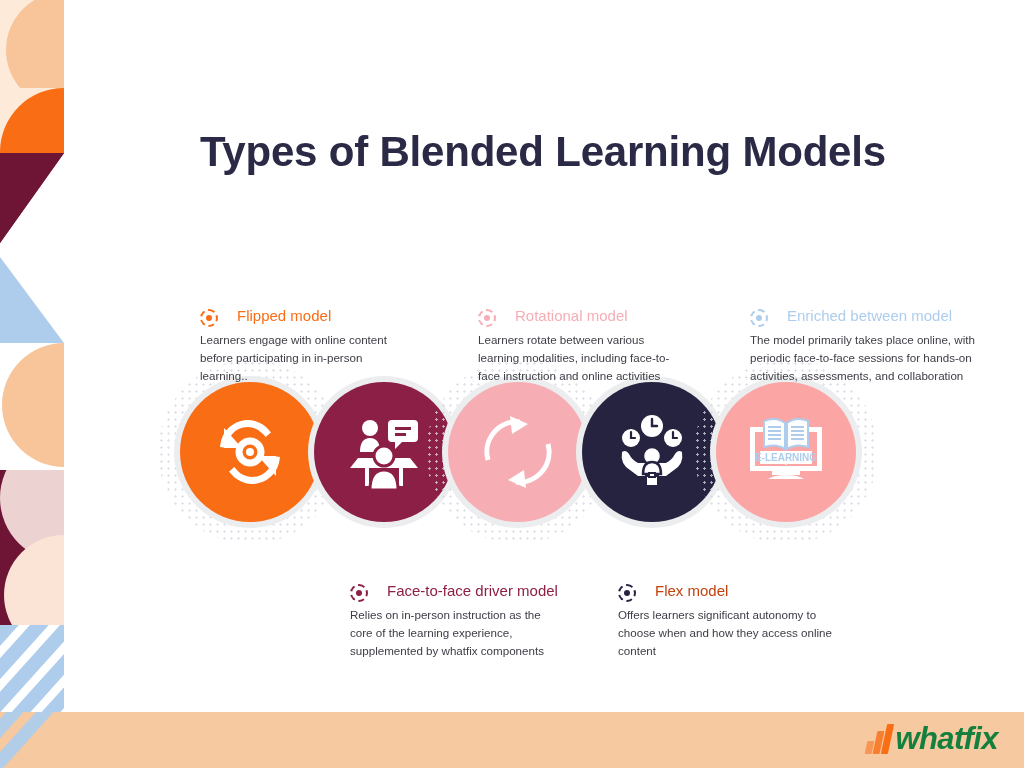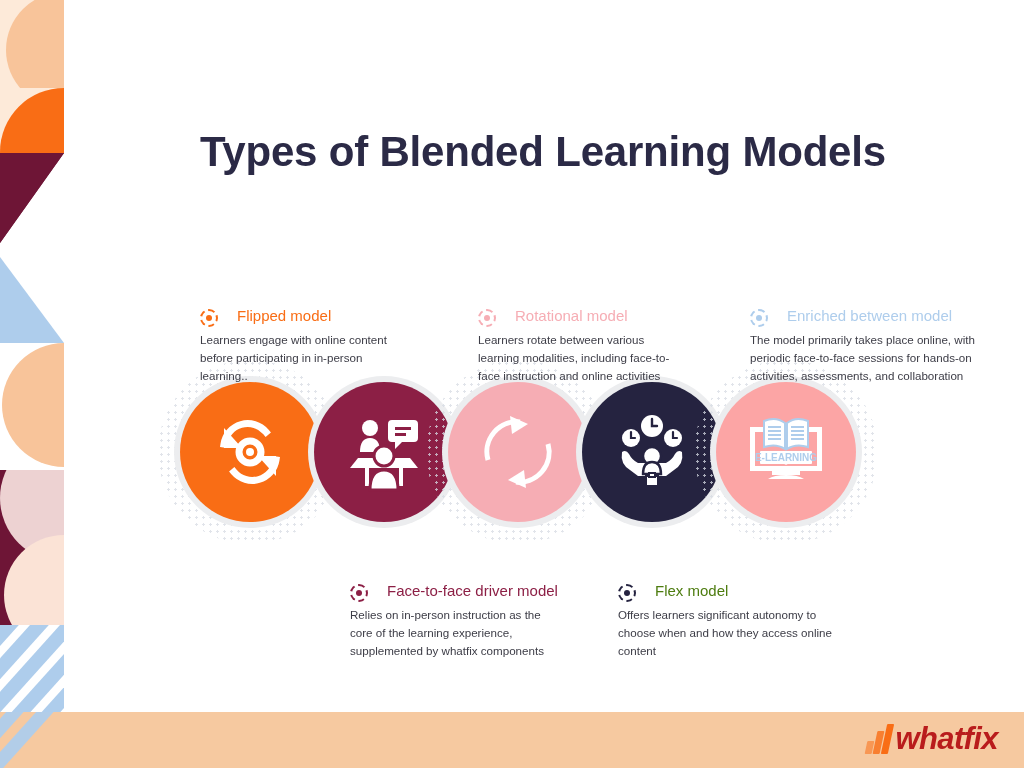--- a/index.html
+++ b/index.html
@@ -25,21 +25,21 @@
   .footer-stripes{position:absolute;left:0;bottom:0;width:64px;height:56px;overflow:hidden;z-index:4;}
   .footer-stripes i{position:absolute;display:block;width:13px;height:170px;background:#AECDEC;
                     transform:rotate(42deg);transform-origin:center;opacity:.95;}
 
   .logo{position:absolute;right:26px;bottom:14px;display:flex;align-items:center;gap:2px;z-index:6;}
   .logo-mark{display:flex;align-items:flex-end;gap:2px;margin-right:2px;}
   .logo-mark i{display:block;background:#F96D15;width:7px;border-radius:1px;transform:skewX(-12deg);}
   .logo-mark i.b1{height:13px;opacity:.55;}
   .logo-mark i.b2{height:23px;opacity:.8;}
   .logo-mark i.b3{height:30px;}
-  .logo-word{font-size:31px;font-weight:700;font-style:italic;color:#b91c1c;letter-spacing:-.6px;
+  .logo-word{font-size:31px;font-weight:700;font-style:italic;color:#15803d;letter-spacing:-.6px;
              line-height:30px;}
 
   
   .title{position:absolute;left:200px;top:128px;width:760px;
          font-size:42px;font-weight:700;color:#2B2A46;letter-spacing:-.2px;}
 
   
   .circles{position:absolute;left:0;top:360px;width:1024px;height:200px;z-index:1;}
   .node{position:absolute;top:0;width:184px;height:184px;}
   .halo{position:absolute;left:0;top:0;width:184px;height:184px;border-radius:50%;
@@ -234,21 +234,21 @@
   </div>
   <div class="c-body">Relies on in-person instruction as the core of the learning experience, supplemented by whatfix components</div>
 </div>
 
 <div class="callout" style="left:618px;top:558px;width:220px;">
   <div class="head">
     <span class="bullet" style="color:#252340;">
       <span class="dash"></span>
         <span class="dot"></span>
     </span>
-    <span class="c-title" style="color:#4d7c0f;">Flex model</span>
+    <span class="c-title" style="color:#c2410c;">Flex model</span>
   </div>
   <div class="c-body">Offers learners significant autonomy to choose when and how they access online content</div>
 </div>
 
 <div class="footer-band"></div>
 <div class="footer-stripes">
   <i style="left:-46px;top:-58px;"></i>
   <i style="left:-16px;top:-58px;"></i>
   <i style="left:14px;top:-58px;"></i>
 </div>

